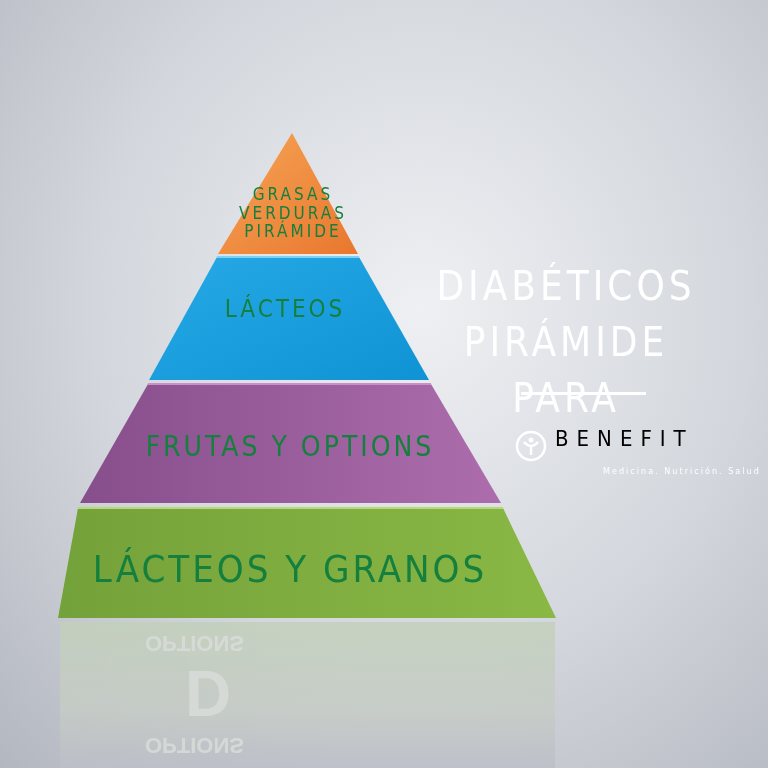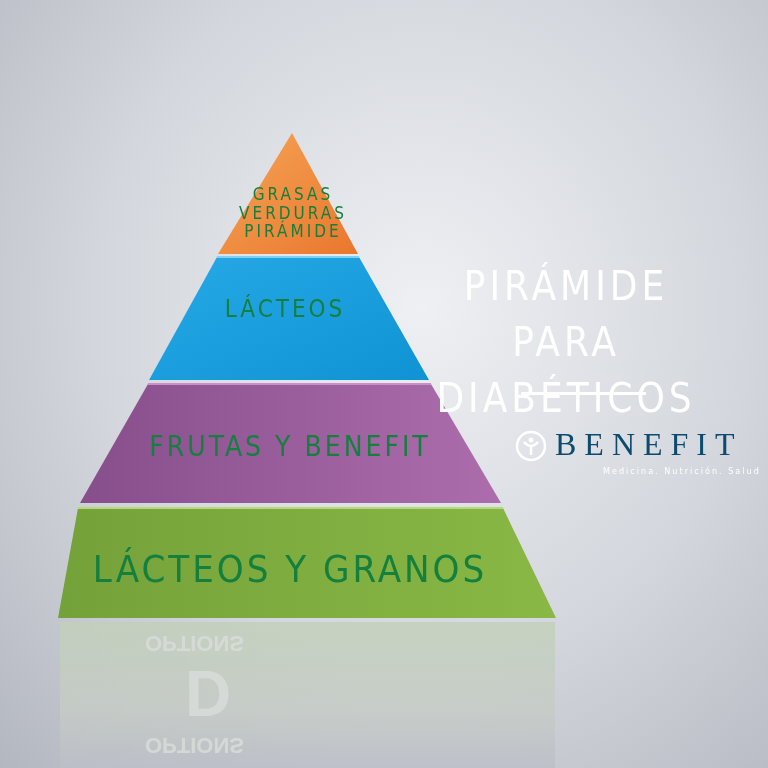--- a/index.html
+++ b/index.html
@@ -7,21 +7,21 @@
     background:radial-gradient(ellipse at 55% 40%, #eef0f3 0%, #d3d6dc 55%, #b3b7c0 100%);
     font-family:"DejaVu Sans Condensed","DejaVu Sans",sans-serif;}
   .pyr{position:absolute;left:0;top:0;width:768px;height:768px;}
   .lbl{position:absolute;color:#15803d;text-align:center;font-weight:400;letter-spacing:3px;line-height:1.1;}
   .reflect{position:absolute;left:60px;top:622px;width:495px;height:146px;
     background:linear-gradient(#c3d0bb, #c6ccc6 60%, #bcbfc8);opacity:.85;}
   .refl-text{position:absolute;color:#d8ddd8;font-family:"Liberation Sans",sans-serif;font-weight:bold;transform:scaleY(-1);}
   .title{position:absolute;right:42px;top:258px;width:320px;text-align:center;color:#fff;font-size:40px;font-weight:200;letter-spacing:4px;line-height:56px;}
   .rule{position:absolute;left:521px;top:392px;width:125px;height:3px;background:#fff;}
   .logo{position:absolute;left:515px;top:430px;}
-  .brand{position:absolute;left:40px;top:-4px;color:#0c4a6e;font-size:32px;letter-spacing:8px;font-family:Liberation Serif, serif;}
+  .brand{position:absolute;left:40px;top:-4px;color:#000000;font-size:22px;letter-spacing:8px;}
   .tag{position:absolute;left:40px;top:36px;color:#fff;font-size:9px;letter-spacing:2px;white-space:nowrap;margin-left:48px;}
 </style>
 </head>
 <body>
 
 <div class="reflect">
   <div class="refl-text" style="left:85px;top:8px;font-size:22px;">OPTIONS</div>
   <div class="refl-text" style="left:125px;top:34px;font-size:64px;">D</div>
   <div class="refl-text" style="left:85px;top:110px;font-size:22px;">OPTIONS</div>
 </div>
@@ -55,26 +55,26 @@
 </svg>
 
 <div class="lbl" style="left:238px;top:185px;width:110px;font-size:17px;">
   <div>GRASAS</div>
   <div>VERDURAS</div>
   <div>PIRÁMIDE</div>
 </div>
 <div class="lbl" style="left:190px;top:292px;width:190px;font-size:24px;line-height:34px;">
   <div>LÁCTEOS</div>
 </div>
-<div class="lbl" style="left:120px;top:432px;width:340px;font-size:28px;">FRUTAS Y BENEFIT</div>
+<div class="lbl" style="left:120px;top:432px;width:340px;font-size:28px;">FRUTAS Y OPTIONS</div>
 <div class="lbl" style="left:80px;top:549px;width:420px;font-size:38px;">LÁCTEOS Y GRANOS</div>
 
 <div class="title">
+  <div>DIABÉTICOS</div>
   <div>PIRÁMIDE PARA</div>
-  <div>DIABÉTICOS</div>
 </div>
 <div class="rule"></div>
 
 <div class="logo">
   <svg width="32" height="32" viewBox="0 0 32 32" style="position:absolute;left:0;top:0;">
     <circle cx="16" cy="16" r="14" fill="none" stroke="#fff" stroke-width="2.5"></circle>
     <circle cx="16" cy="10" r="2.5" fill="#fff"></circle>
     <path d="M9 12 Q16 20 23 12 M16 15 V25" stroke="#fff" stroke-width="2.5" fill="none"></path>
   </svg>
   <div class="brand">BENEFIT</div>

